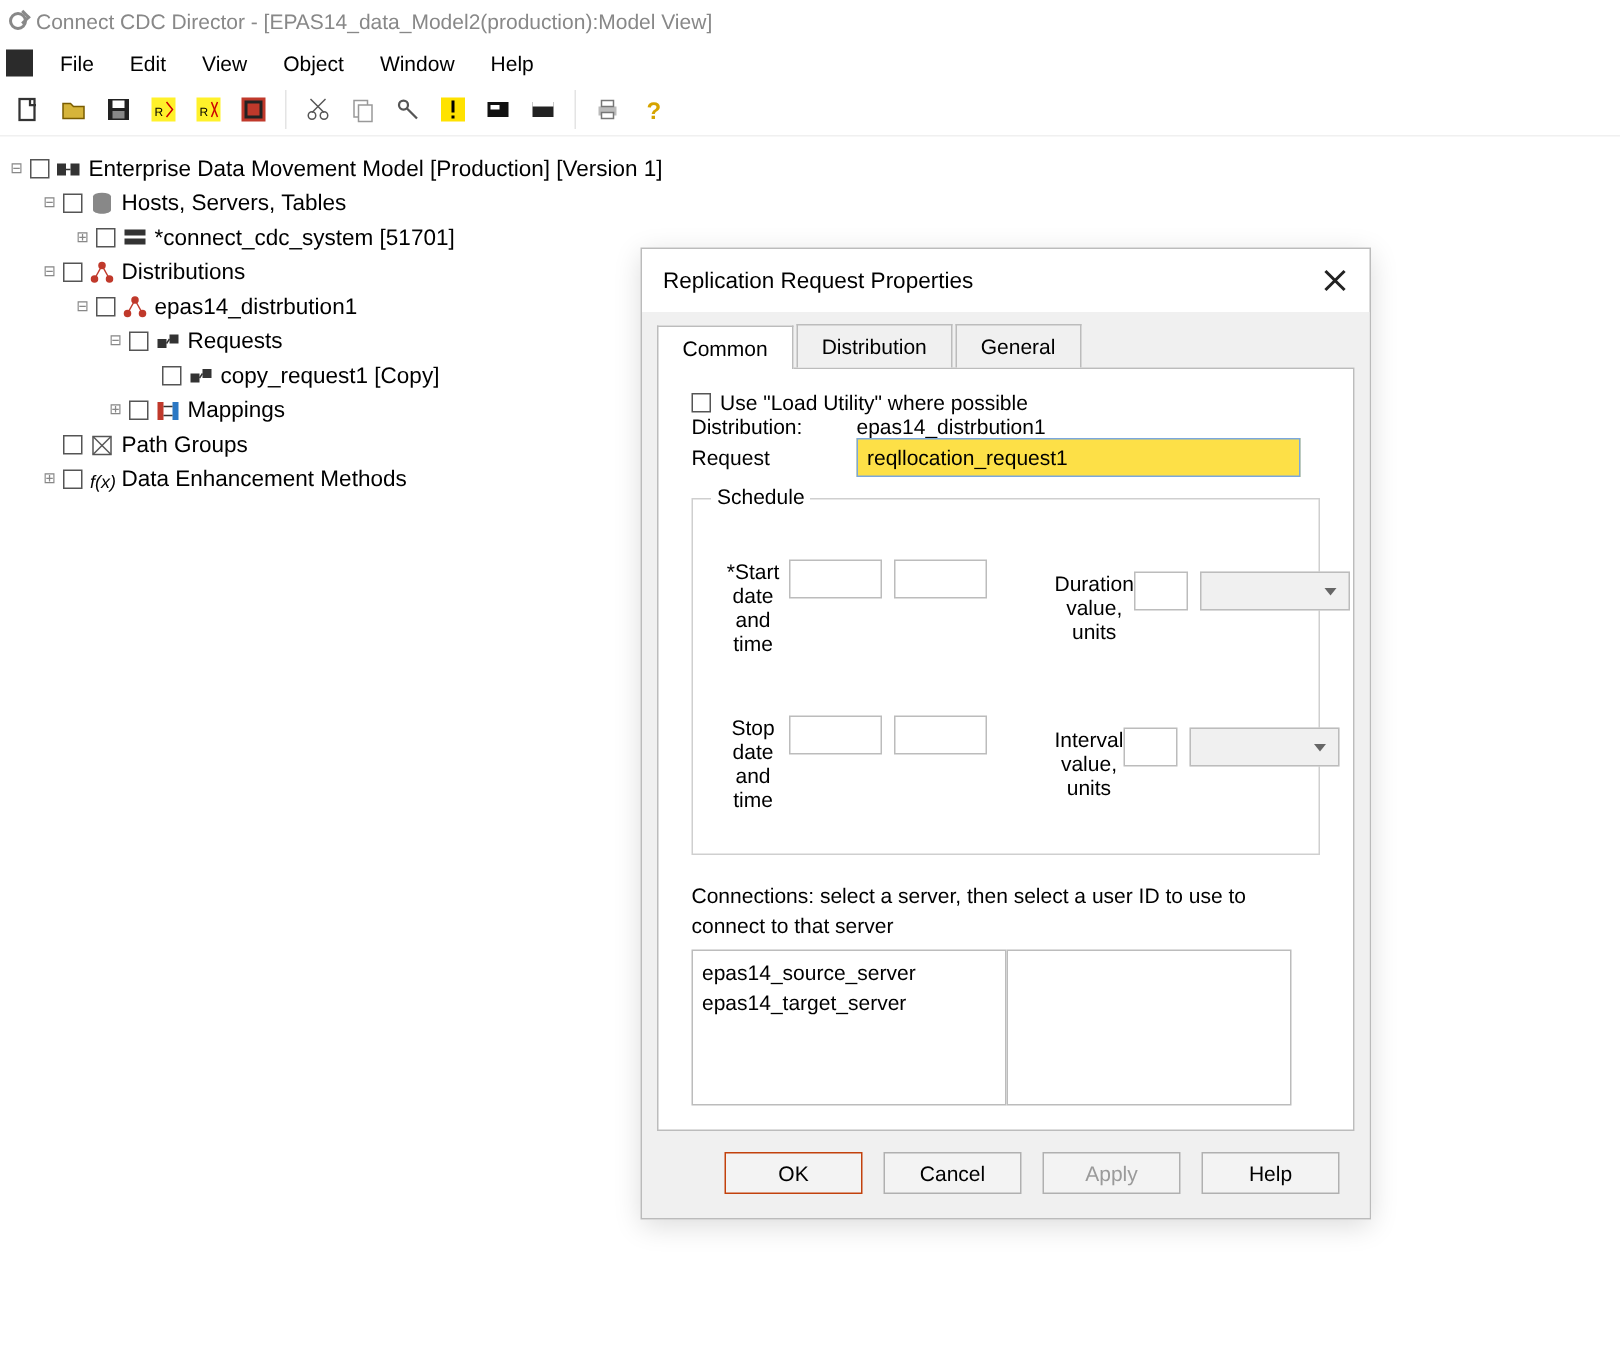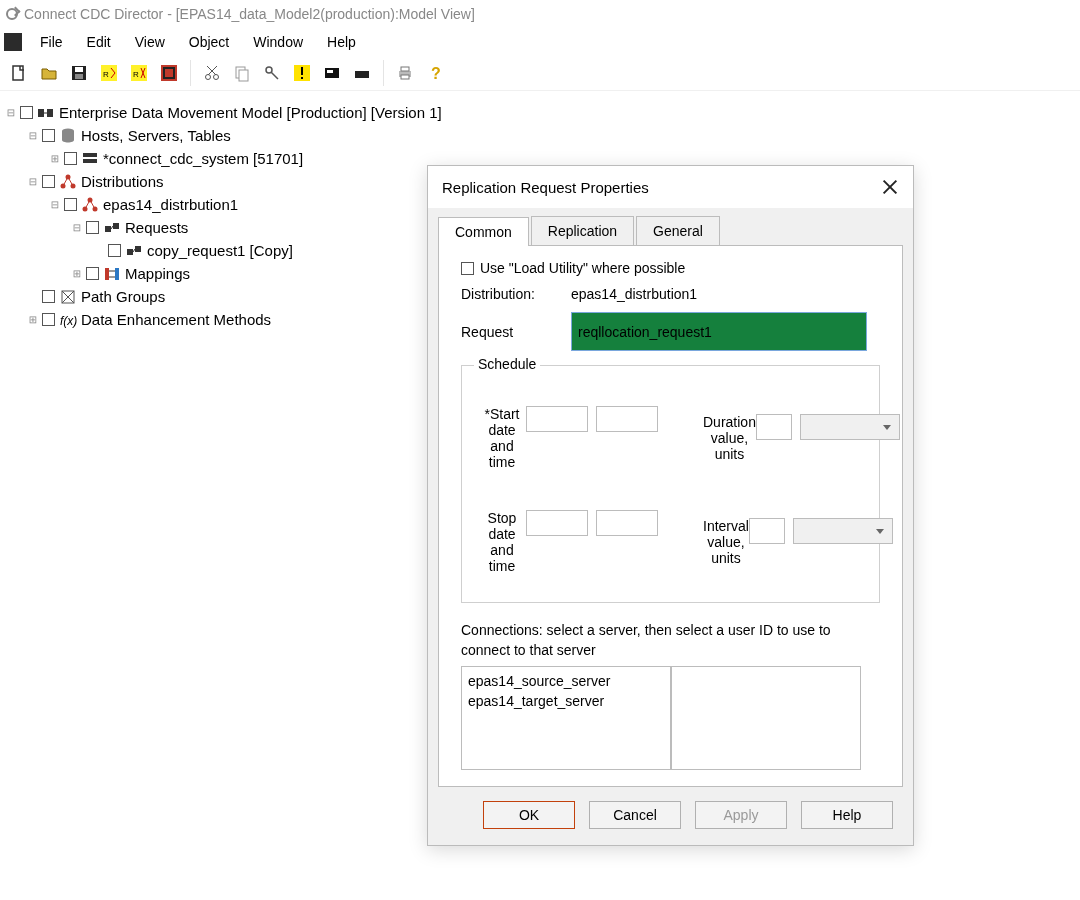--- a/index.html
+++ b/index.html
@@ -40,23 +40,23 @@
 
   .dlg-body { background:#f0f0f0; }
   .tabs { display:flex; align-items:flex-end; padding:8px 10px 0 10px; }
   .tab { padding:6px 16px; border:1px solid #bcbcbc; border-bottom:none; background:#f0f0f0; margin-right:2px; cursor:default; font-size:14px; }
   .tab.active { background:#fff; position:relative; top:1px; }
   .tab-page { background:#fff; border:1px solid #bcbcbc; margin:0 10px; padding:14px 22px 16px 22px; }
 
   .ckrow { display:flex; align-items:center; }
   .ckbox { width:13px; height:13px; border:1px solid #555; margin-right:6px; cursor:default; }
 
-  .fld-row { display:flex; align-items:center; margin-top:10px; }
+  .fld-row { display:flex; align-items:center; margin-top:0; }
   .fld-lbl { width:110px; }
-  .txt-in { border:1px solid #7aa7dd; height:39px; padding:2px 6px; font-size:14px; background:#15803d; width:296px; }
+  .txt-in { border:1px solid #7aa7dd; height:26px; padding:2px 6px; font-size:14px; background:#fde047; width:296px; }
   .combo { border:1px solid #bcbcbc; height:26px; background:#f0f0f0; width:296px; position:relative; }
   .combo::after { content:""; position:absolute; right:10px; top:10px; border-left:4px solid transparent; border-right:4px solid transparent; border-top:5px solid #666; }
 
   .schedule { border:1px solid #cfcfcf; margin-top:14px; padding:10px 16px 22px 16px; position:relative; }
   .schedule > .leg { position:absolute; top:-10px; left:12px; background:#fff; padding:0 4px; font-size:14px; }
   .sch-row { display:flex; align-items:center; justify-content:space-between; margin-top:6px; }
   .sch-col { display:flex; flex-direction:row;margin-top:24px; }
   .sch-head { text-align:center; margin-bottom:6px; }
   .pair { display:flex; gap:8px; }
   .smbox { border:1px solid #bcbcbc; height:26px; background:#fff; }
@@ -313,21 +313,21 @@
 
 <div class="dialog">
   <div class="dlg-titlebar">
     <span class="dlg-title">Replication Request Properties</span>
     <span class="dlg-close"></span>
   </div>
 
   <div class="dlg-body">
     <div class="tabs">
       <div class="tab active">Common</div>
-      <div class="tab">Replication</div>
+      <div class="tab">Distribution</div>
       <div class="tab">General</div>
     </div>
 
     <div class="tab-page">
 
       <div class="ckrow">
         <span class="ckbox"></span>
         <span>Use "Load Utility" where possible</span>
       </div>
 

